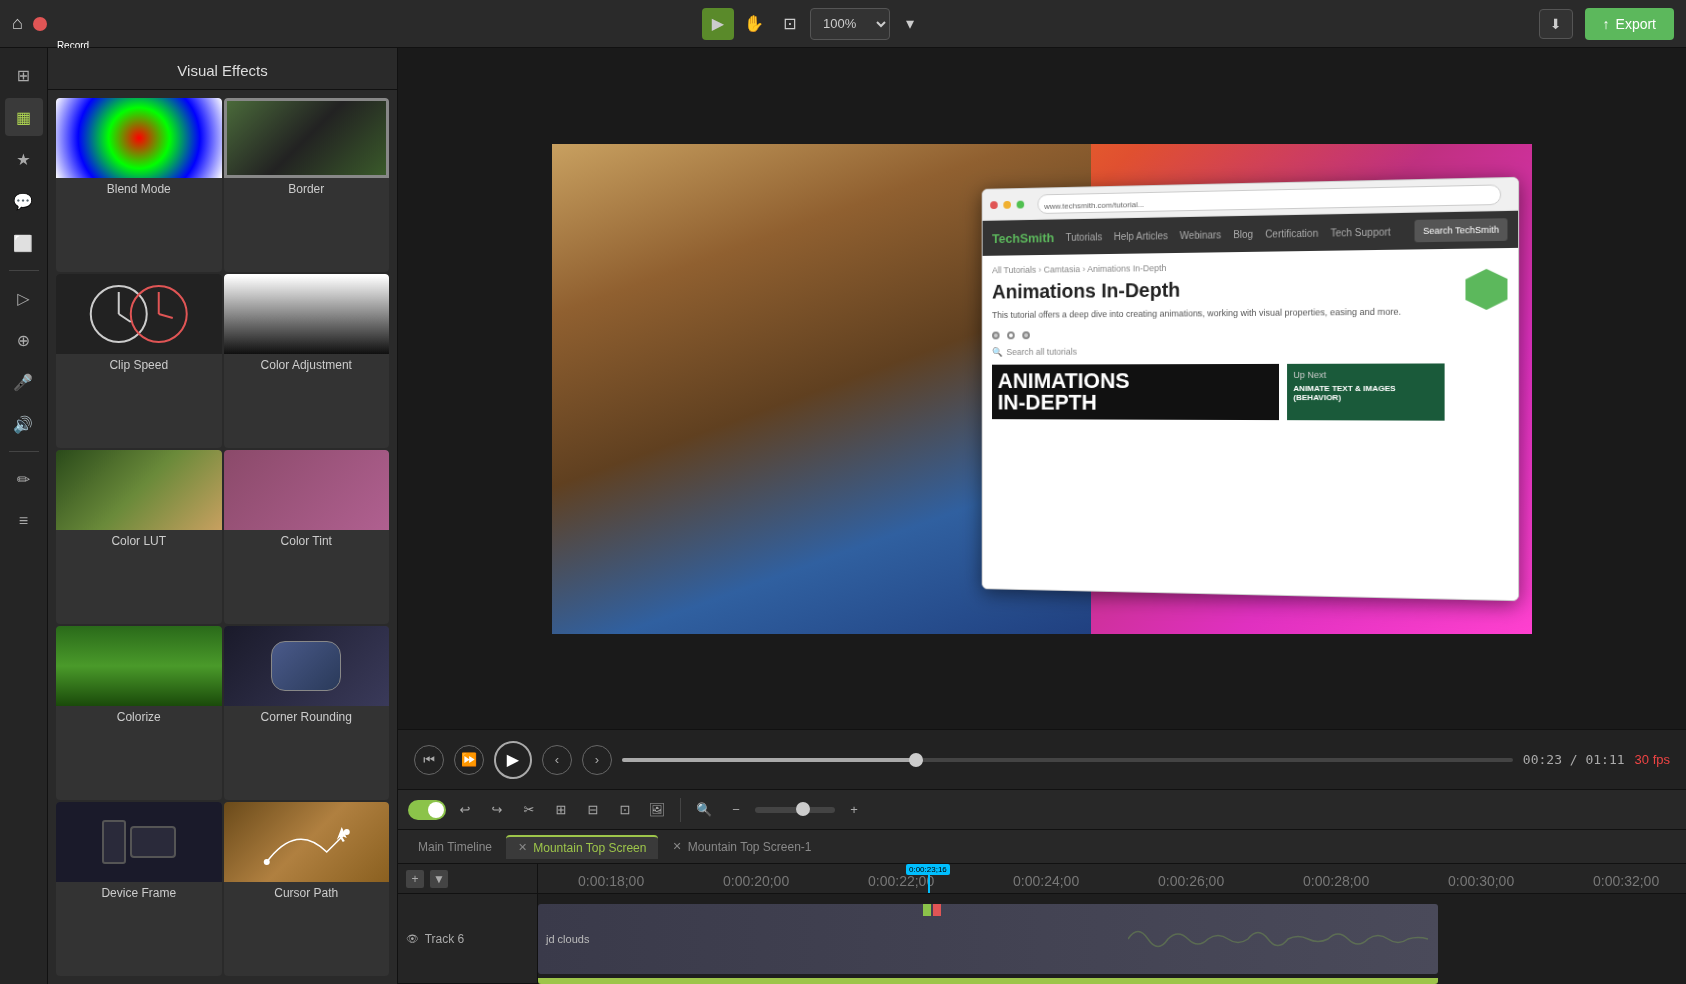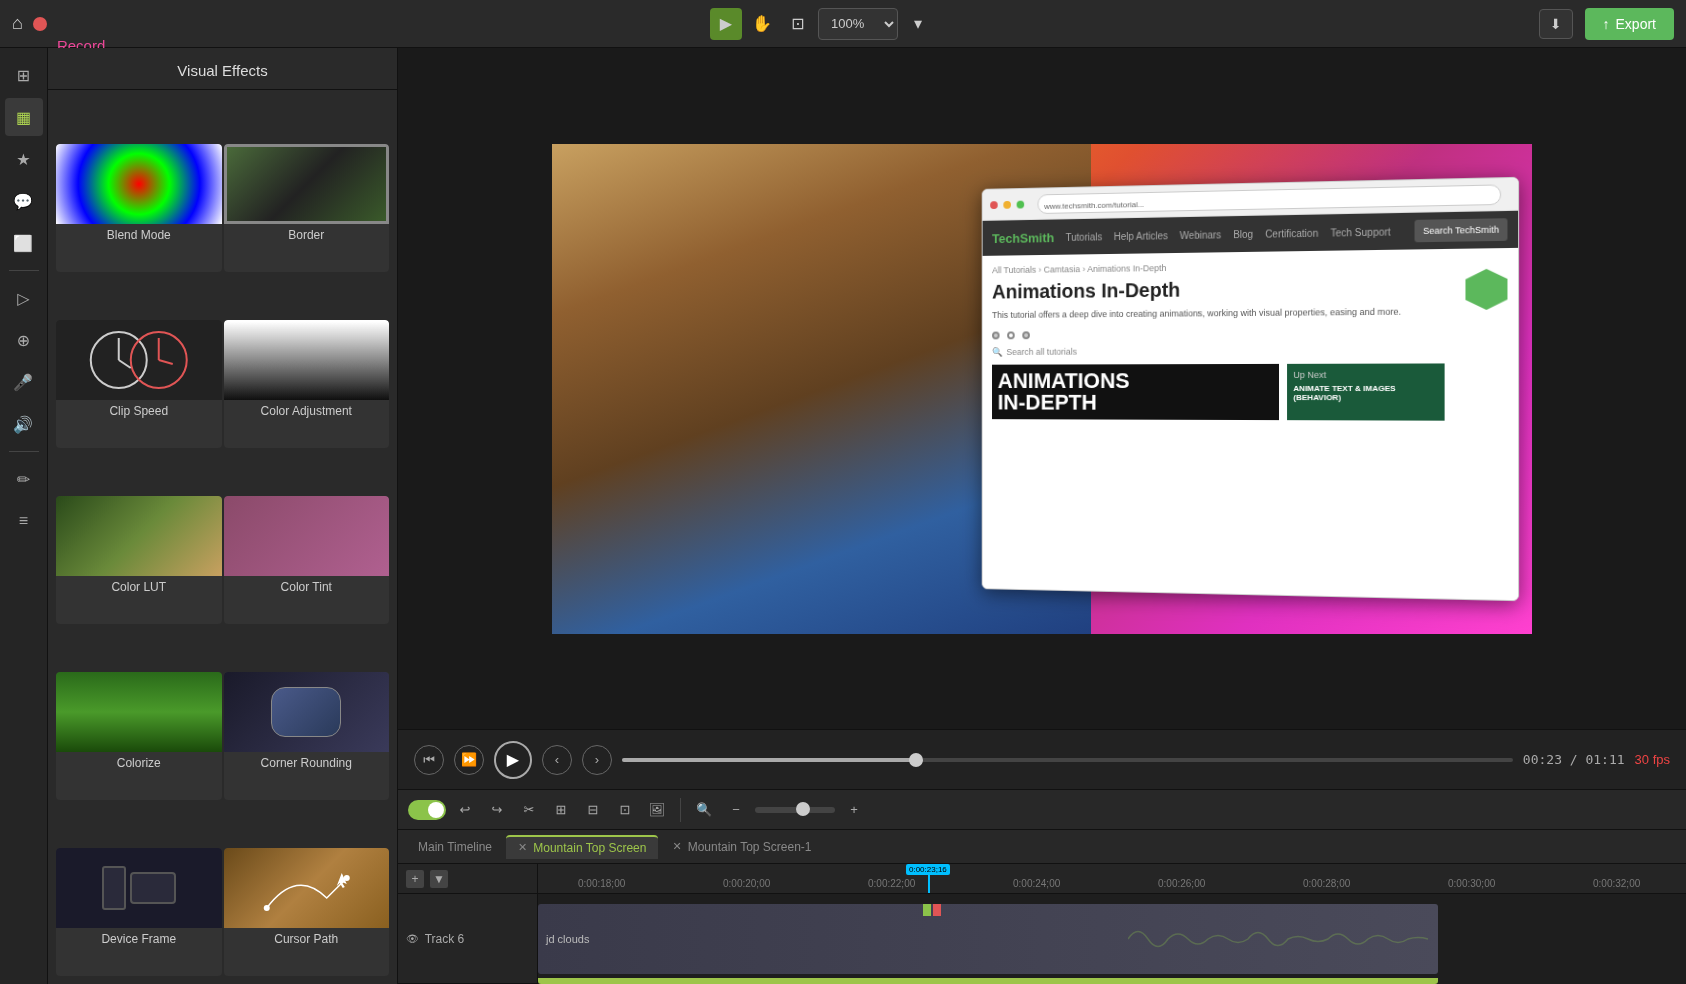--- a/index.html
+++ b/index.html
@@ -18,21 +18,21 @@
       background: #2a2a2a;
       display: flex;
       align-items: center;
       padding: 0 12px;
       border-bottom: 1px solid #111;
       gap: 12px;
     }
     .top-bar-left { display: flex; align-items: center; gap: 10px; }
     .home-icon { color: #ccc; font-size: 18px; cursor: pointer; }
     .record-dot { width: 14px; height: 14px; border-radius: 50%; background: #e05555; display: inline-block; }
-    .record-label { color: #ec4899; font-size: 15px; font-weight: 500; margin-top: 43px; }
+    .record-label { color: #ffffff; font-size: 10px; font-weight: 500; margin-top: 43px; }
     .top-bar-spacer { flex: 1; }
     .top-bar-tools { display: flex; align-items: center; gap: 4px; }
     .tool-btn {
       width: 32px; height: 32px; border-radius: 4px; background: transparent;
       border: none; color: #ccc; cursor: pointer; display: flex; align-items: center; justify-content: center;
       font-size: 16px;
     }
     .tool-btn.active { background: #5a8a2a; }
     .zoom-select {
       background: #333; border: 1px solid #555; color: #ccc; padding: 4px 8px;
@@ -99,21 +99,20 @@
     }
     .effect-item {
       display: flex;
       flex-direction: column;
       align-items: center;
       cursor: pointer;
       border-radius: 4px;
       overflow: hidden;
       background: #333;
       padding-bottom: 6px;
-      margin-top: 46px;
     }
     .effect-thumb {
       width: 100%;
       height: 80px;
       object-fit: cover;
       border-radius: 3px 3px 0 0;
       overflow: hidden;
       position: relative;
     }
     .effect-label {
@@ -359,21 +358,21 @@
       background: #252525;
       border-bottom: 1px solid #111;
       display: flex;
       align-items: flex-end;
       padding-bottom: 4px;
       overflow: hidden;
       position: relative;
     }
     .time-mark {
       position: absolute;
-      font-size: 10px;
+      font-size: 14px;
       color: #777;
       bottom: 4px;
     }
     .track-clips {
       height: 90px;
       position: relative;
       overflow: hidden;
     }
     .clip-block {
       position: absolute;

